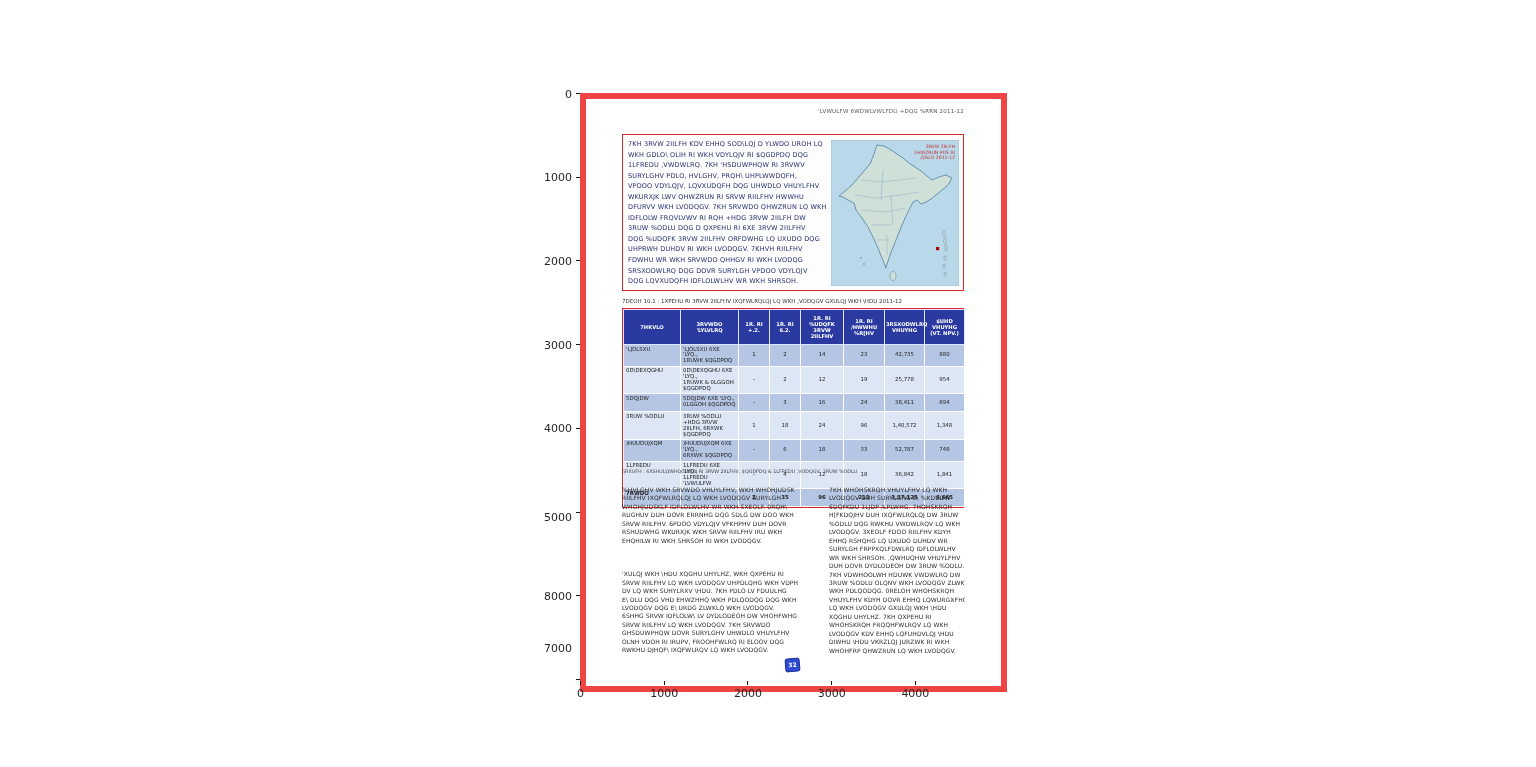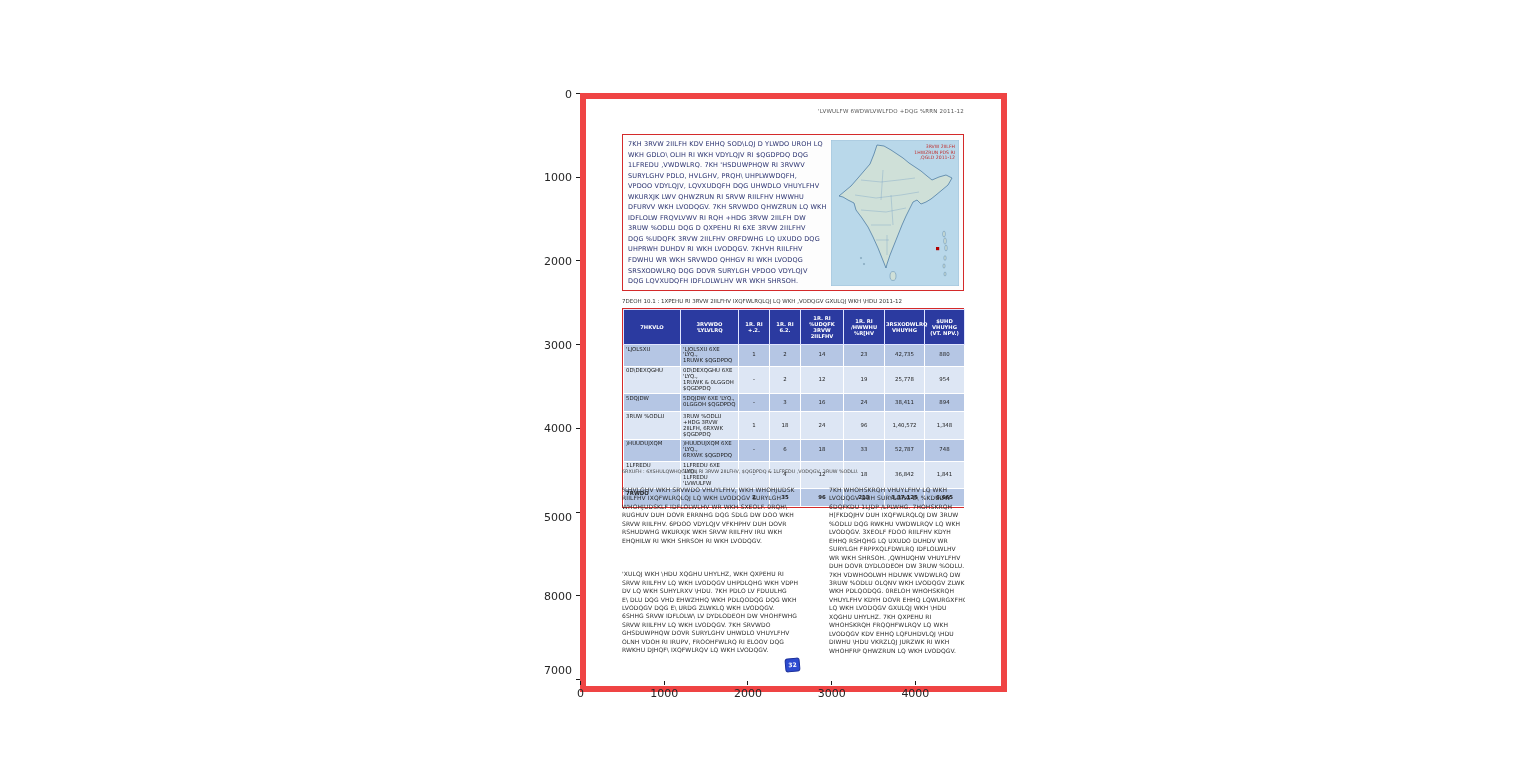--- a/index.html
+++ b/index.html
@@ -286,21 +286,21 @@
     <div class="tick-label-y" style="top: 260.94px;">2000</div>
     <div class="tick-mark-y" style="top: 344.16px;"></div>
     <div class="tick-label-y" style="top: 344.66px;">3000</div>
     <div class="tick-mark-y" style="top: 427.88px;"></div>
     <div class="tick-label-y" style="top: 428.38px;">4000</div>
     <div class="tick-mark-y" style="top: 511.6px;"></div>
     <div class="tick-label-y" style="top: 485px; margin-top: 32px;">5000</div>
     <div class="tick-mark-y" style="top: 595.32px;"></div>
     <div class="tick-label-y" style="top: 595.82px;">8000</div>
     <div class="tick-mark-y" style="top: 679.04px;"></div>
-    <div class="tick-label-y" style="top: 670px;">7000</div>
+    <div class="tick-label-y" style="top: 648px;">7000</div>
     <div class="tick-mark-x" style="left: 580px;"></div>
     <div class="tick-label-x" style="left: 580.5px;">0</div>
     <div class="tick-mark-x" style="left: 663.72px;"></div>
     <div class="tick-label-x" style="left: 664.22px;">1000</div>
     <div class="tick-mark-x" style="left: 747.44px;"></div>
     <div class="tick-label-x" style="left: 747.94px;">2000</div>
     <div class="tick-mark-x" style="left: 831.16px;"></div>
     <div class="tick-label-x" style="left: 831.66px;">3000</div>
     <div class="tick-mark-x" style="left: 914.88px;"></div>
     <div class="tick-label-x" style="left: 915.38px;">4000</div>

